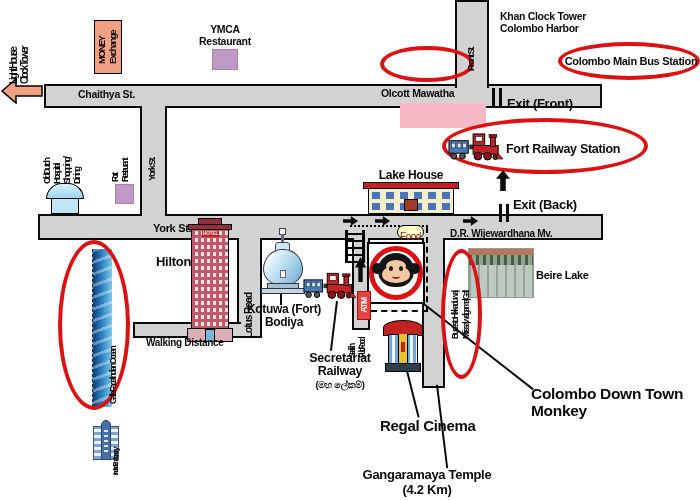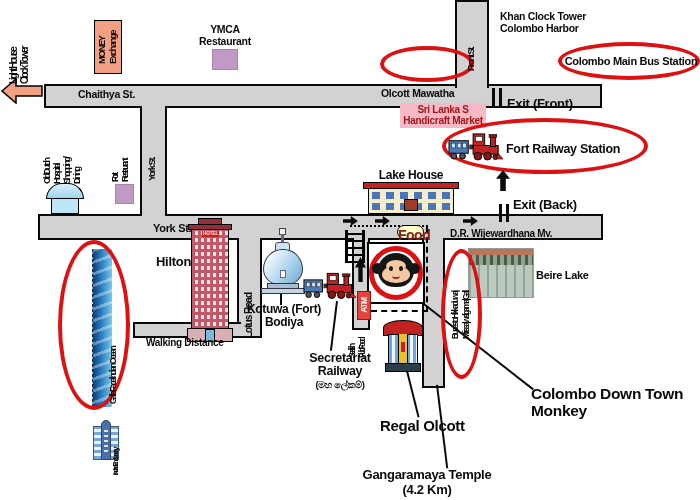--- a/index.html
+++ b/index.html
@@ -183,22 +183,20 @@
   <div class="lbl vlbl" style="left:8px;top:2px;height:82px;font-size:10px;letter-spacing:-2px">Light House
 Clock Tower</div>
   <div class="lbl" style="left:500px;top:11px;font-size:10.5px">Khan Clock Tower
 Colombo Harbor</div>
   <div class="lbl ctr" style="left:190px;top:24px;width:70px;font-size:10.5px">YMCA
 Restaurant</div>
   <div class="lbl ctr" style="left:560px;top:55px;width:142px;font-size:11px">Colombo Main Bus Station</div>
   <div class="lbl vlbl" style="left:466px;top:13px;height:58px;font-size:9px;letter-spacing:-1.5px">Front St.</div>
   <div class="lbl" style="left:78px;top:89px;font-size:10.5px">Chaithya St.</div>
   <div class="lbl" style="left:381px;top:88px;font-size:10.5px">Olcott Mawatha</div>
-  <div class="lbl ctr" style="left:400px;top:104px;width:86px;font-size:10px;color:#a01818">Sri Lanka S
-Handicraft Market</div>
   <div class="lbl" style="left:507px;top:97px;font-size:13px">Exit (Front)</div>
   <div class="lbl" style="left:506px;top:142px;font-size:12.5px">Fort Railway Station</div>
   <div class="lbl vlbl" style="left:42px;top:120px;height:64px;font-size:9px;letter-spacing:-2px">Old Dutch
 Hospital
 Shopping/
 Dining</div>
   <div class="lbl vlbl" style="left:110px;top:120px;height:62px;font-size:9px;letter-spacing:-2.5px">Fort
 Restaurant</div>
   <div class="lbl vlbl" style="left:147px;top:131px;height:50px;font-size:9.5px;letter-spacing:-1.5px">York St.</div>
   <div class="lbl ctr" style="left:368px;top:169px;width:86px;font-size:12px">Lake House</div>
@@ -212,28 +210,28 @@
   <div class="lbl" style="left:536px;top:269px;font-size:11px">Beire Lake</div>
   <div class="lbl vlbl ctr" style="left:450px;top:254px;height:122px;font-size:8.5px;letter-spacing:-2px;line-height:1.25">Buses to Hikkaduwa|
 Mirissa| weligama| Gall</div>
   <div class="lbl vlbl" style="left:109px;top:258px;height:146px;font-size:8.5px;letter-spacing:-1.8px">Galle Face/Indian Ocean</div>
   <div class="lbl" style="left:146px;top:337px;font-size:10px">Walking Distance</div>
   <div class="lbl ctr" style="left:294px;top:352px;width:92px;font-size:12.5px;line-height:1.05">Secretariat
 Railway</div>
   <div class="lbl ctr" style="left:294px;top:380px;width:92px;font-size:9.5px">(මහ ලේකම්)</div>
   <div class="lbl vlbl" style="left:348px;top:312px;height:46px;font-size:8.5px;letter-spacing:-2.5px">Seafish
 Pub/Food</div>
-  <div class="lbl" style="left:380px;top:418px;font-size:15px">Regal Olcott</div>
+  <div class="lbl" style="left:380px;top:418px;font-size:15px">Regal Cinema</div>
   <div class="lbl vlbl" style="left:112px;top:401px;height:74px;font-size:8px;letter-spacing:-2.5px">Indian Embassy</div>
   <div class="lbl ctr" style="left:352px;top:468px;width:150px;font-size:13px">Gangaramaya Temple
 (4.2 Km)</div>
   <div class="lbl" style="left:531px;top:386px;font-size:15.5px;line-height:1.07">Colombo Down Town
 Monkey</div>
 
   <div style="position:absolute;left:397px;top:225px;width:27px;height:14px;background:#ffffc8;border:1px solid #000;border-radius:7px;z-index:6;text-align:center">
-    <span style="font-size:14px;font-weight:bold;color:#8a2020;line-height:12px;letter-spacing:-0.5px">Food</span>
+    <span style="font-size:10px;font-weight:normal;color:#8a2020;line-height:12px;letter-spacing:-0.5px">Food</span>
   </div>
 
   <div style="position:absolute;left:357px;top:291px;width:14px;height:29px;background:#e8413d;border:1px solid #991111;z-index:6;display:flex;align-items:center;justify-content:center">
     <span class="vlbl" style="font-size:8.5px;font-weight:bold;color:#fff;letter-spacing:-1px">ATM</span>
   </div>
 
 </div>
 
 </body></html>

